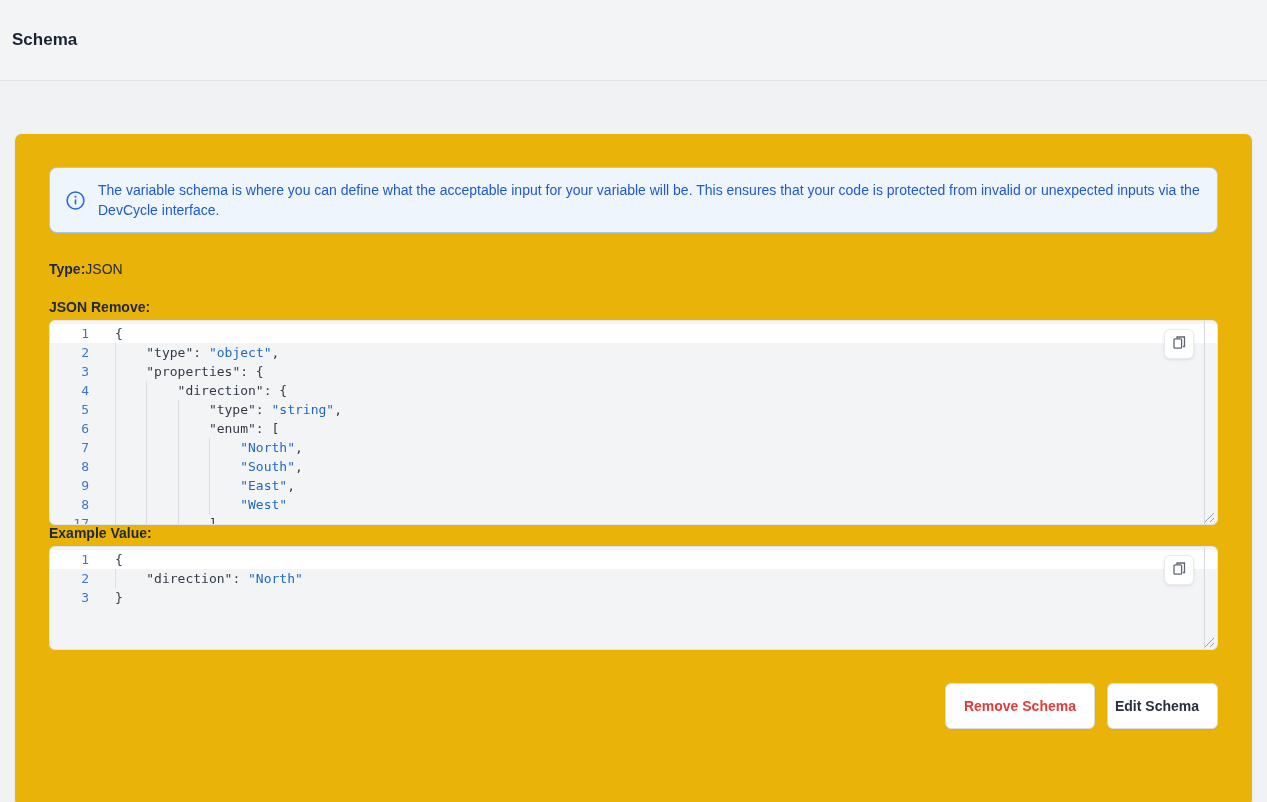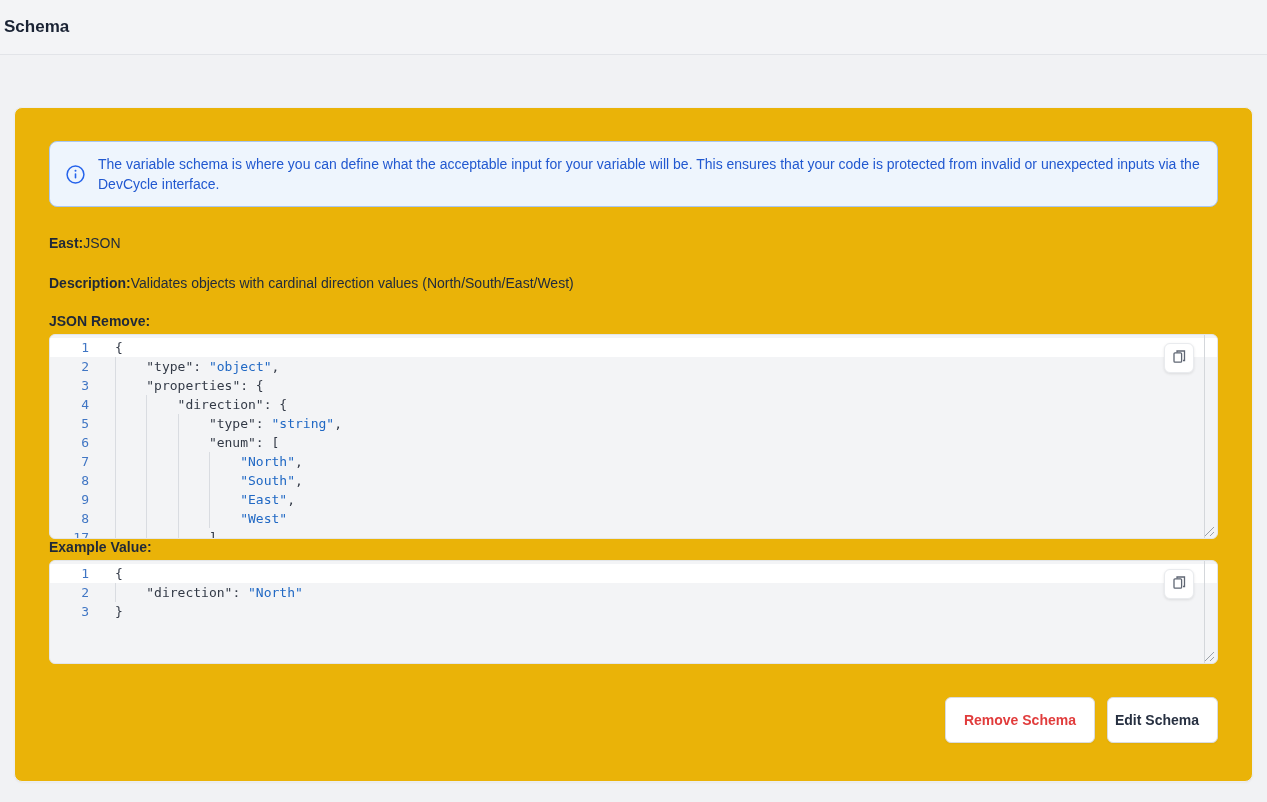--- a/index.html
+++ b/index.html
@@ -5,23 +5,23 @@
   * { margin:0; padding:0; box-sizing:border-box; }
   html,body { width:1267px; height:802px; overflow:hidden; }
   body {
     background:#f1f2f4;
     font-family:"Liberation Sans", sans-serif;
     color:#202a3a;
   }
 
   
   .page-header {
-    height:55px;
+    height:81px;
     display:flex; align-items:center;
-    padding:0 4px;
+    padding:0 12px;
     background:#f3f4f6;
     border-bottom:1px solid #e2e4e8;
   }
   .page-header h1 { font-size:17px; font-weight:700; color:#1a2334; }
 
   
   .card {
     margin:52px 14px 0 14px;
     background:#eab308;
     border-radius:8px;
@@ -122,26 +122,23 @@
       <svg width="19" height="19" viewBox="0 0 19 19" fill="none">
         <circle cx="9.5" cy="9.5" r="8.4" stroke="#2563eb" stroke-width="1.5"></circle>
         <rect x="8.7" y="8.2" width="1.6" height="5.3" rx="0.8" fill="#2563eb"></rect>
         <circle cx="9.5" cy="5.7" r="1" fill="#2563eb"></circle>
       </svg>
     </span>
     <span class="alert-text">The variable schema is where you can define what the acceptable input for your variable will be. This ensures that your code is protected from invalid or unexpected inputs via the DevCycle interface.</span>
   </div>
 
   <div class="field-row">
-    <span class="field-label">East:</span><span class="field-value">JSON</span>
-  </div>
-
-  <div class="field-row">
-    <span class="field-label">Description:</span><span class="field-value">Validates objects with cardinal direction values (North/South/East/West)</span>
-  </div>
+    <span class="field-label">Type:</span><span class="field-value">JSON</span>
+  </div>
+
 
   <div class="section-label">JSON Remove:</div>
 
   <div class="editor editor-schema">
     <div class="editor-lines">
         <div class="code-line active-line">
           <span class="line-num">1</span>
           <span class="line-code">
             <span class="tok-p">{</span>
           </span>

